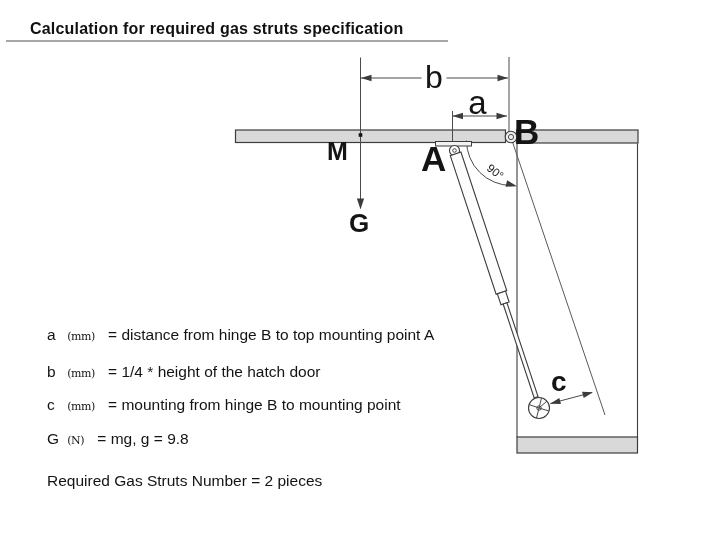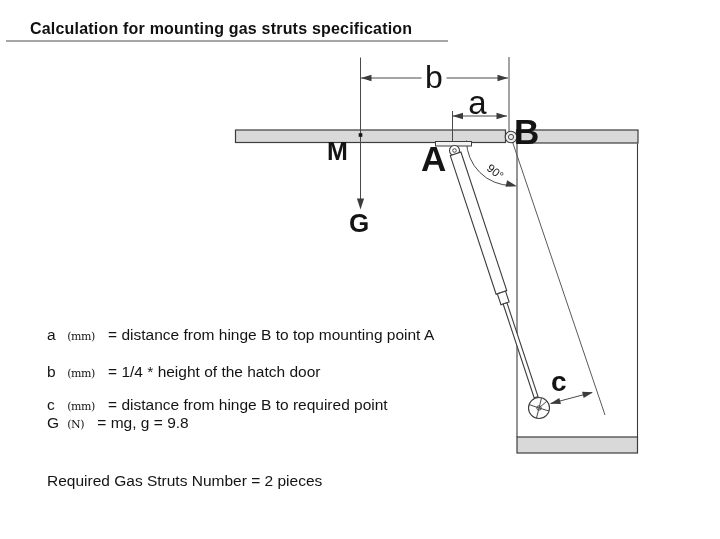--- a/index.html
+++ b/index.html
@@ -22,21 +22,21 @@
   .arrow{fill:#3c3c3c;stroke:none;}
   .white{fill:#fdfdfd;stroke:#3c3c3c;stroke-width:1.1;}
   .lblB{font-family:"Liberation Sans",sans-serif;font-weight:bold;fill:#141414;}
   .lblN{font-family:"Liberation Sans",sans-serif;fill:#141414;}
 </style>
 </head>
 <body>
 
 <div class="stage">
 
-  <div class="page-title">Calculation for mounting gas struts specification</div>
+  <div class="page-title">Calculation for required gas struts specification</div>
   <div class="title-underline"></div>
 
   <svg class="diagram-svg" width="720" height="539" viewBox="0 0 720 539">
 
     <rect class="struct" x="235.5" y="130" width="270" height="12.5"></rect>
 
     <rect class="struct" x="516.5" y="130" width="121.5" height="13"></rect>
     <line class="ln" x1="517" y1="143.5" x2="517" y2="437"></line>
     <line class="ln" x1="637.5" y1="143.5" x2="637.5" y2="437"></line>
     <rect class="struct" x="517" y="437" width="120.5" height="16"></rect>
@@ -113,22 +113,22 @@
     <span class="legend-def">= distance from hinge B to top mounting point A</span>
   </div>
   <div class="legend-line" style="top:363px">
     <span class="legend-sym">b</span>
     <span class="legend-unit">(mm)</span>
     <span class="legend-def">= 1/4 * height of the hatch door</span>
   </div>
   <div class="legend-line" style="top:396px">
     <span class="legend-sym">c</span>
     <span class="legend-unit">(mm)</span>
-    <span class="legend-def">= distance from hinge B to required point</span>
+    <span class="legend-def">= mounting from hinge B to mounting point</span>
   </div>
-  <div class="legend-line" style="top:414px">
+  <div class="legend-line" style="top:430px">
     <span class="legend-sym">G</span>
     <span class="legend-unit">(N)</span>
     <span class="legend-def">= mg, g = 9.8</span>
   </div>
   <div class="legend-footer">Required Gas Struts Number = 2 pieces</div>
 
 </div>
 
 </body></html>

